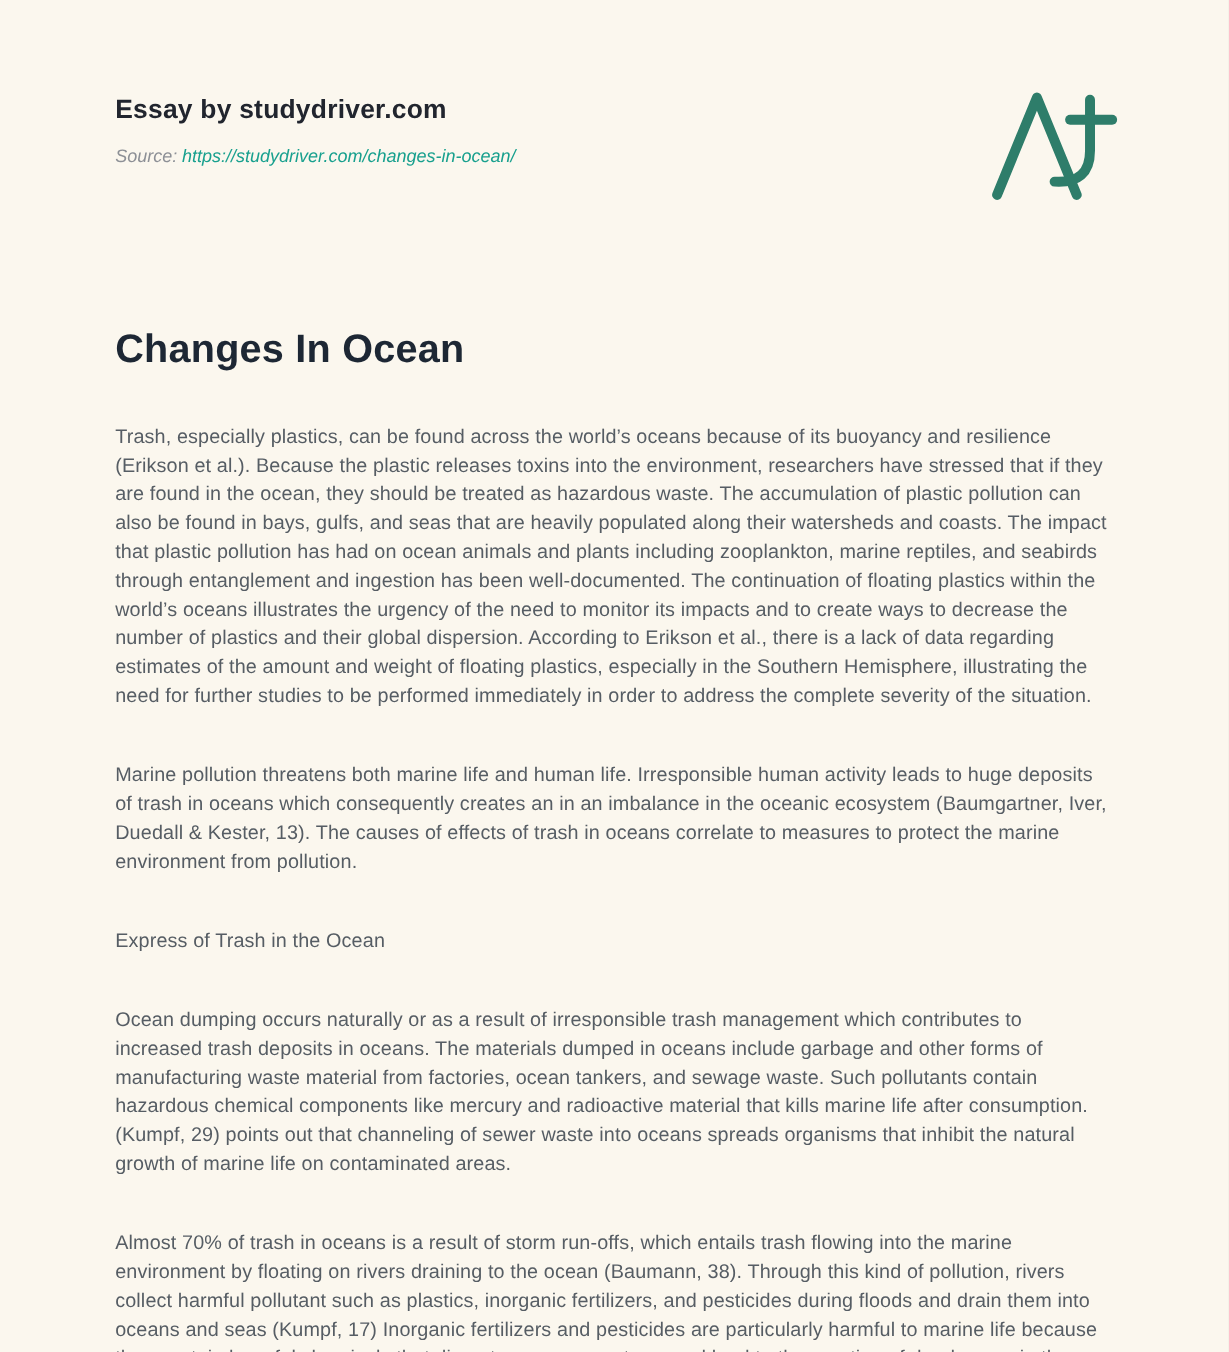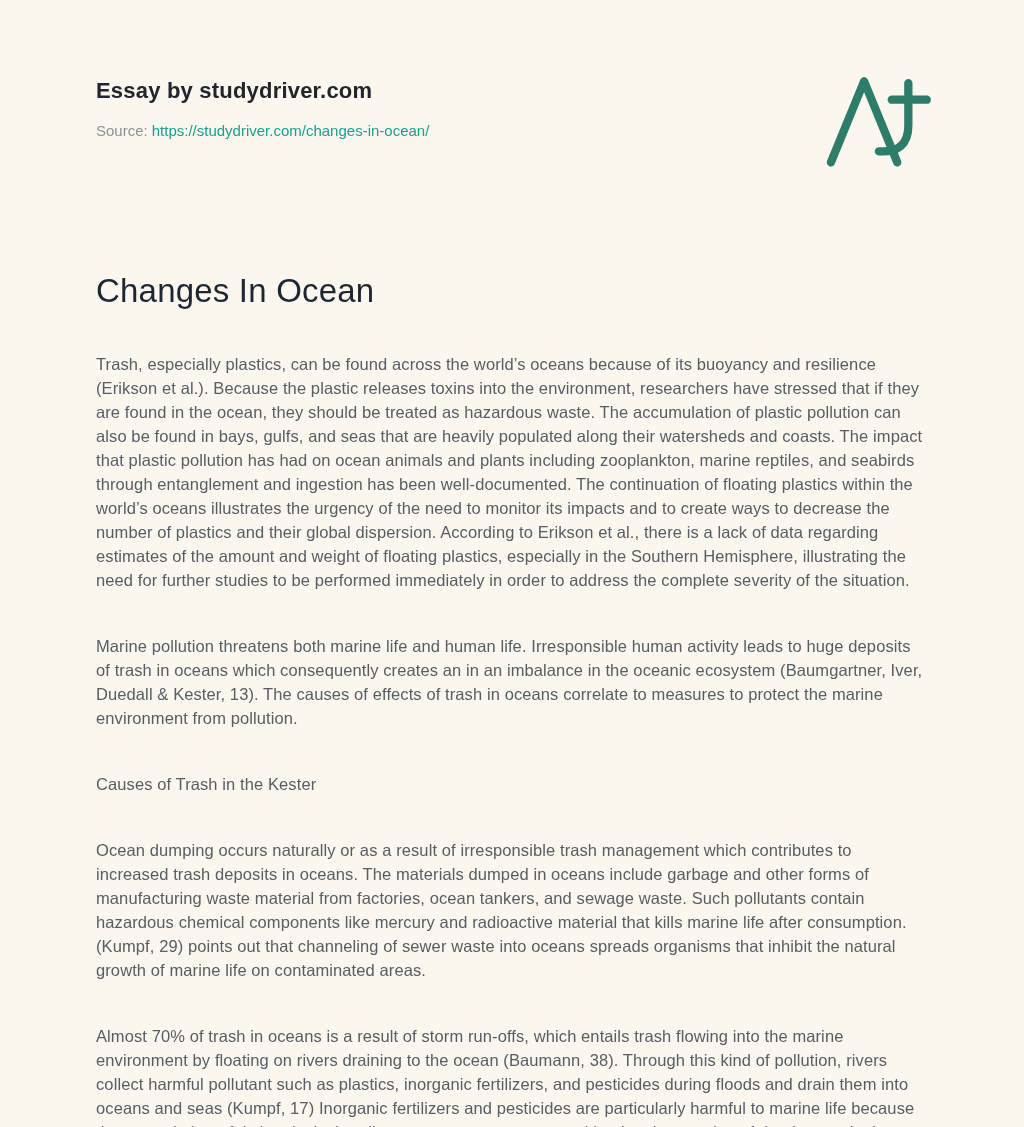--- a/index.html
+++ b/index.html
@@ -36,39 +36,40 @@
     font-size: 22px;
     font-weight: 700;
     color: #21252e;
     letter-spacing: 0.2px;
   }
 
   .source-line {
     margin-top: 18px;
     font-size: 15px;
     color: #8d9096;
+    font-style: italic;
   }
 
   .source-link {
     color: #18a08e;
     text-decoration: none;
     margin-left: 4px;
   }
 
   .logo {
     width: 118px;
     height: 96px;
     margin-right: -8px;
     flex-shrink: 0;
   }
 
   .article-title {
     margin-top: 104px;
     font-size: 33px;
-    font-weight: 400;
+    font-weight: 700;
     color: #1d2734;
     letter-spacing: 0.2px;
   }
 
   .article-body {
     margin-top: 28px;
   }
 
   .para {
     font-size: 16.5px;
@@ -104,20 +105,20 @@
         </g>
       </svg>
     </div>
 
     <h1 class="article-title">Changes In Ocean</h1>
 
     <div class="article-body">
 
     <p class="para">Trash, especially plastics, can be found across the world’s oceans because of its buoyancy and resilience (Erikson et al.). Because the plastic releases toxins into the environment, researchers have stressed that if they are found in the ocean, they should be treated as hazardous waste. The accumulation of plastic pollution can also be found in bays, gulfs, and seas that are heavily populated along their watersheds and coasts. The impact that plastic pollution has had on ocean animals and plants including zooplankton, marine reptiles, and seabirds through entanglement and ingestion has been well-documented. The continuation of floating plastics within the world’s oceans illustrates the urgency of the need to monitor its impacts and to create ways to decrease the number of plastics and their global dispersion. According to Erikson et al., there is a lack of data regarding estimates of the amount and weight of floating plastics, especially in the Southern Hemisphere, illustrating the need for further studies to be performed immediately in order to address the complete severity of the situation.</p>
         <p class="para">Marine pollution threatens both marine life and human life. Irresponsible human activity leads to huge deposits of trash in oceans which consequently creates an in an imbalance in the oceanic ecosystem (Baumgartner, Iver, Duedall &amp; Kester, 13). The causes of effects of trash in oceans correlate to measures to protect the marine environment from pollution.</p>
-        <p class="para">Causes of Trash in the Kester</p>
+        <p class="para">Express of Trash in the Ocean</p>
         <p class="para">Ocean dumping occurs naturally or as a result of irresponsible trash management which contributes to increased trash deposits in oceans. The materials dumped in oceans include garbage and other forms of manufacturing waste material from factories, ocean tankers, and sewage waste. Such pollutants contain hazardous chemical components like mercury and radioactive material that kills marine life after consumption. (Kumpf, 29) points out that channeling of sewer waste into oceans spreads organisms that inhibit the natural growth of marine life on contaminated areas.</p>
         <p class="para">Almost 70% of trash in oceans is a result of storm run-offs, which entails trash flowing into the marine environment by floating on rivers draining to the ocean (Baumann, 38). Through this kind of pollution, rivers collect harmful pollutant such as plastics, inorganic fertilizers, and pesticides during floods and drain them into oceans and seas (Kumpf, 17) Inorganic fertilizers and pesticides are particularly harmful to marine life because they contain harmful chemicals that disrupt ocean ecosystems and lead to the creation of dead zones in the water.</p>
         <p class="para">Oil spills from tankers transporting oil and offshore drill rigs are a major cause of trash and ocean pollution because the metallic debris from drills and accidental oil spills poses a threat to marine life (Duquette et.al, 63) There have been incidents of oils spillage such as the Deepwater Horizon and Atlantic Express that</p>
       </div>
 
   </div>
 </div>
 
 </body></html>

